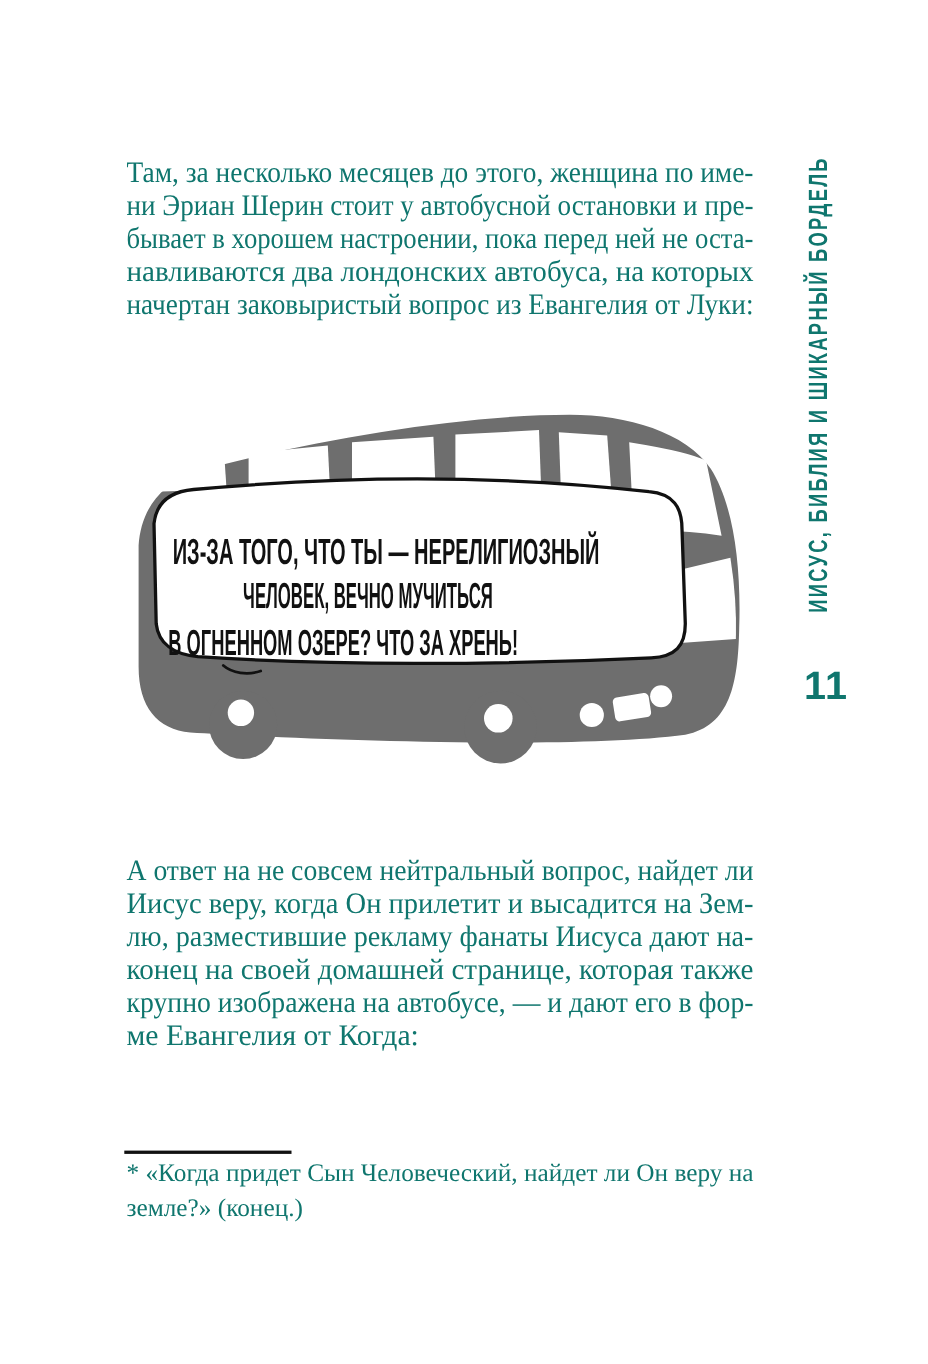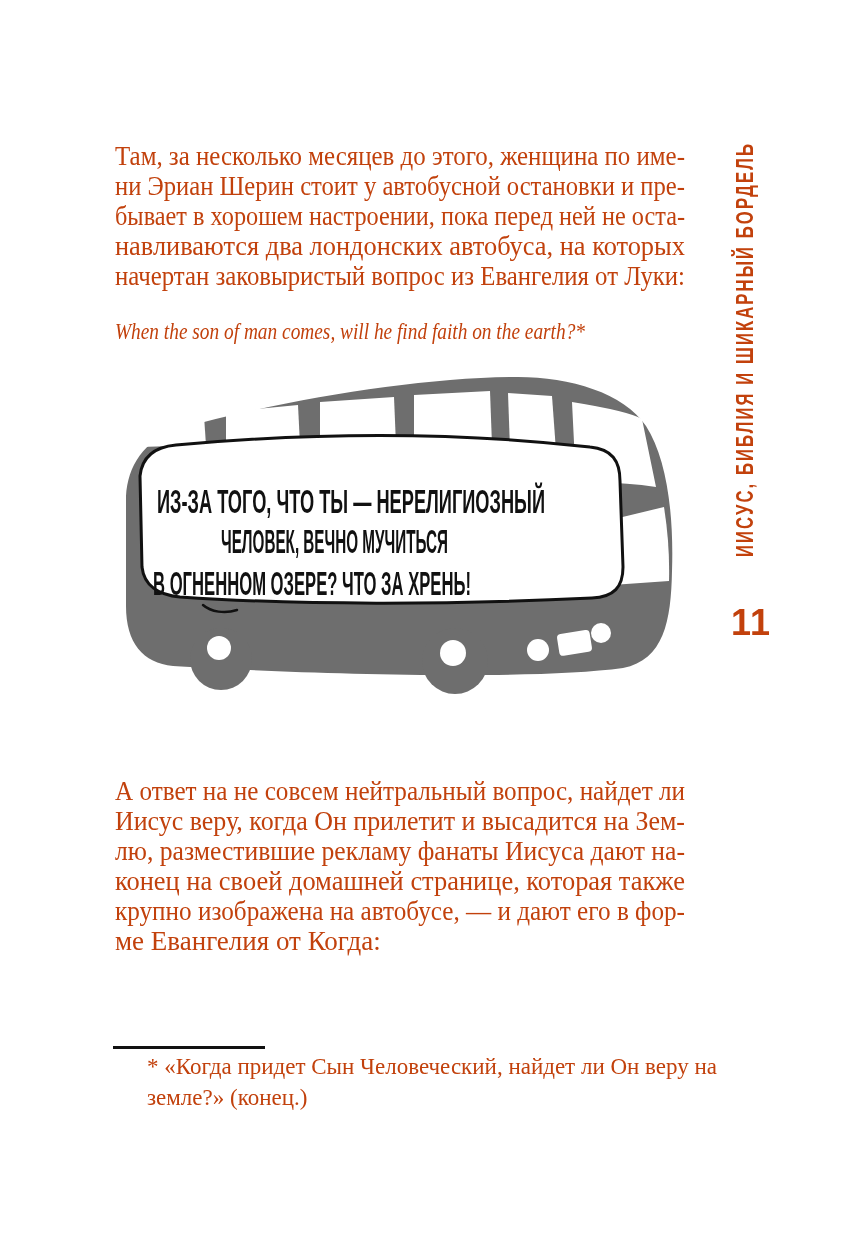--- a/index.html
+++ b/index.html
@@ -1,25 +1,25 @@
 <!DOCTYPE html>
 <html><head>
 <meta charset="utf-8">
 <style>
   html,body { margin:0; padding:0; background:#ffffff; }
   .page {
     position:relative; width:844px; height:1240px; background:#ffffff;
-    color:#c2410c; overflow:hidden;
+    color:#0f766e; overflow:hidden;
     font-family:"Liberation Serif", serif;
   }
   .block { position:absolute; }
   .fit-line { width:max-content; white-space:nowrap; transform-origin:0 50%; }
   .body-line { font-size:27px; line-height:30px; }
   .quote-line { font-size:24px; line-height:31px; font-style:italic; font-weight:500; }
-  .foot-line { font-size:23px; line-height:31px;margin-left:32px; }
+  .foot-line { font-size:23px; line-height:31px; }
   .para1 { left:115px; top:141px; width:570px; }
   .quote1 { left:115px; top:316px; width:470px; }
   .bus-wrap { left:118px; top:371px; width:562px; height:348px; }
   .para2 { left:115px; top:776px; width:570px; }
   .quote2 { left:115px; top:956px; width:470px; }
   .footnote-rule { left:113px; top:1046px; width:152px; border-top:3px solid #111; height:0; }
   .footnote { left:115px; top:1051px; width:570px; }
   .side-title {
     left:732px; top:557px; width:max-content; white-space:nowrap;
     font-family:"Liberation Sans", sans-serif; font-weight:bold;
@@ -41,23 +41,20 @@
 <div class="page">
 
   <div class="block para1">
     <div class="fit-line body-line" style="transform: scaleX(0.9224);">Там, за несколько месяцев до этого, женщина по име-</div>
     <div class="fit-line body-line" style="transform: scaleX(0.9121);">ни Эриан Шерин стоит у автобусной остановки и пре-</div>
     <div class="fit-line body-line" style="transform: scaleX(0.8989);">бывает в хорошем настроении, пока перед ней не оста-</div>
     <div class="fit-line body-line" style="transform: scaleX(0.9774);">навливаются два лондонских автобуса, на которых</div>
     <div class="fit-line body-line" style="transform: scaleX(0.9178);">начертан заковыристый вопрос из Евангелия от Луки:</div>
   </div>
 
-  <div class="block quote1">
-    <div class="fit-line quote-line" style="transform: scaleX(0.8058);">When the son of man comes, will he find faith on the earth?*</div>
-  </div>
 
   <div class="block bus-wrap">
     <svg width="562" height="348" viewBox="0 0 562 348">
 
       <g fill="#6e6e6e">
         <path d="M 8 125
           C 10 95, 25 70, 60 58
           C 160 30, 300 6, 400 6
           C 452 6, 506 22, 528 55
           C 548 86, 556 140, 554 200

